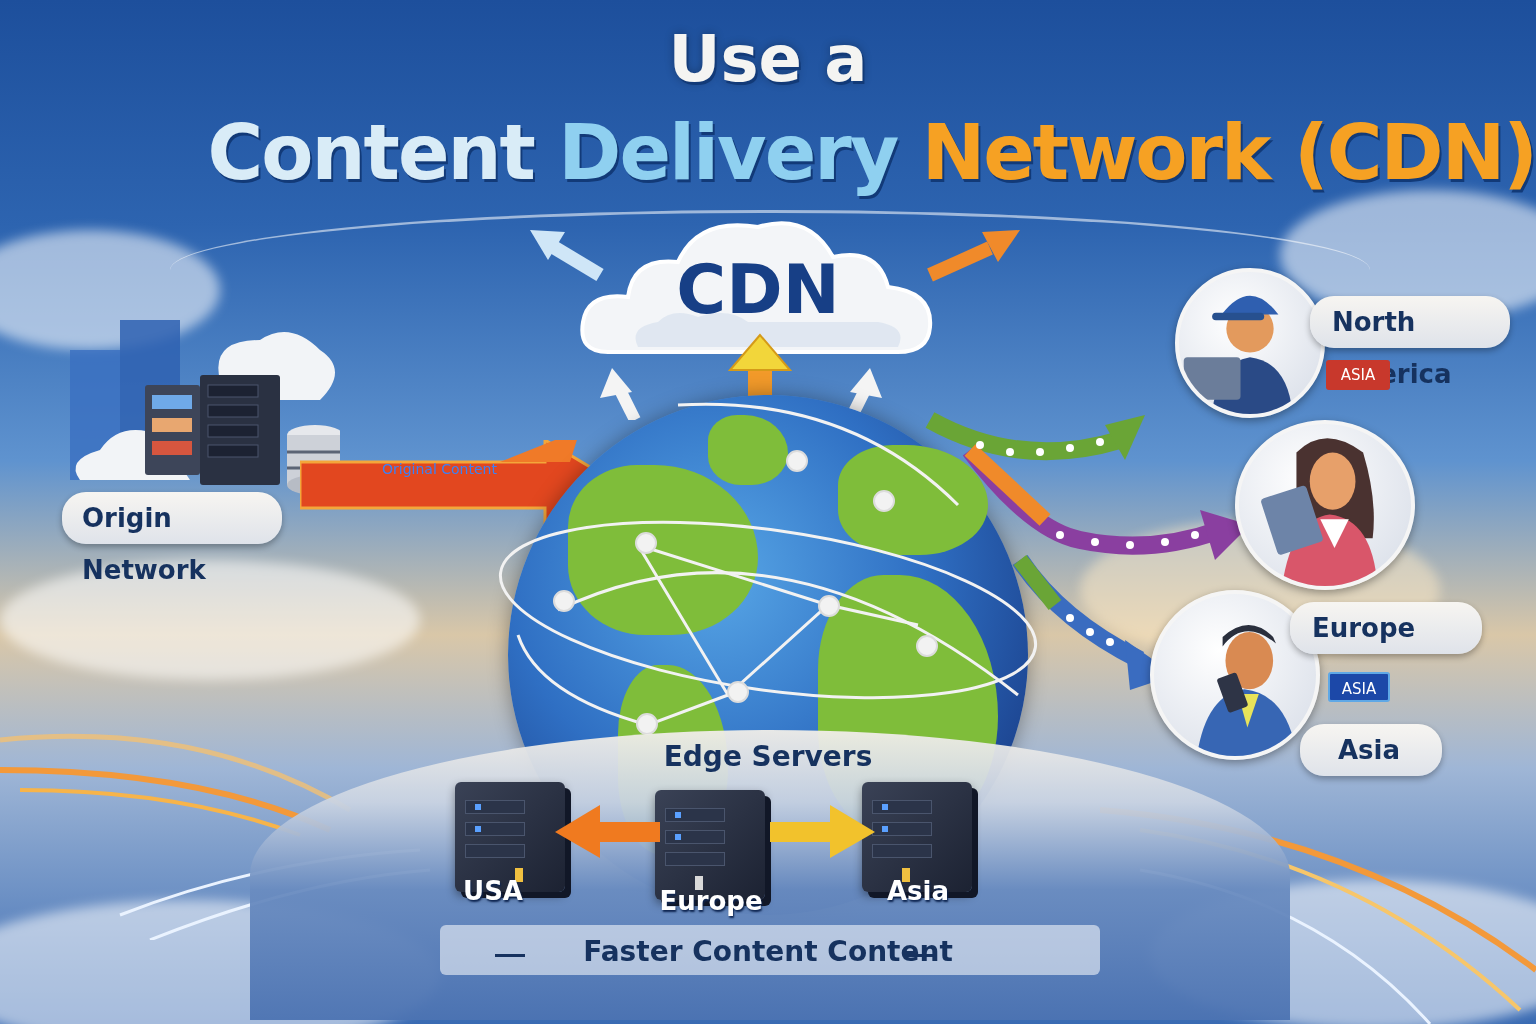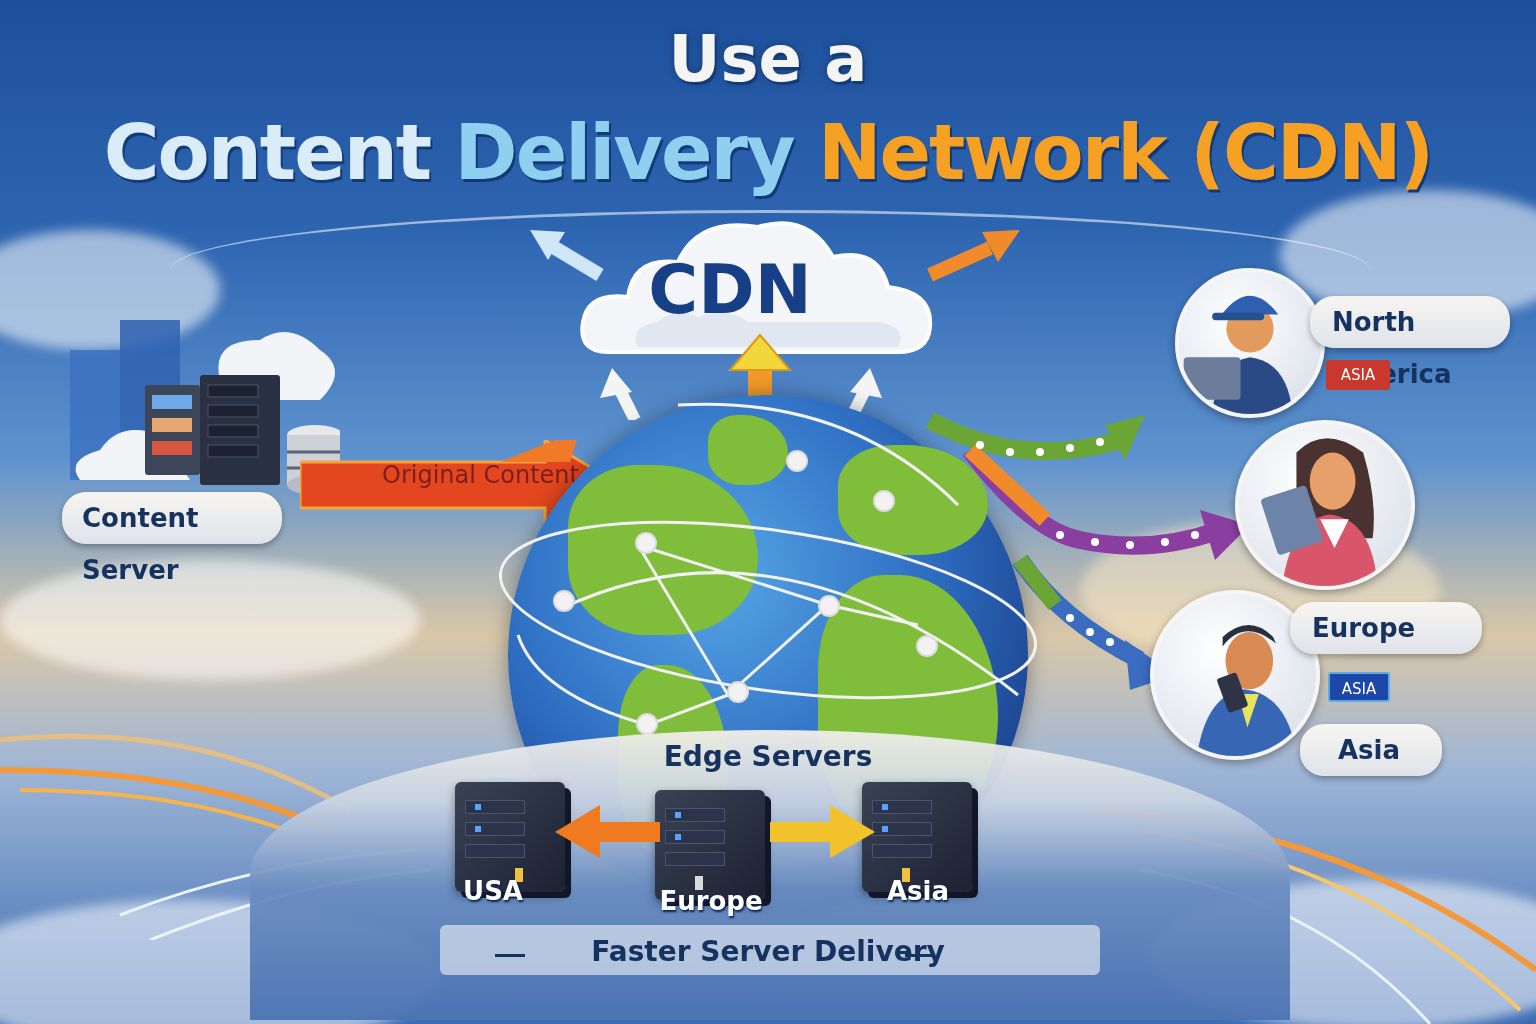--- a/index.html
+++ b/index.html
@@ -3,31 +3,31 @@
 <meta charset="utf-8">
 <style>
   *{box-sizing:border-box;margin:0;padding:0}
   html,body{width:1536px;height:1024px;overflow:hidden}
   body{font-family:"DejaVu Sans","Liberation Sans",sans-serif;position:relative;
     background:linear-gradient(180deg,#1d4f9c 0%,#2d64b0 22%,#5f93cf 45%,#d9c7a8 62%,#9fb6d6 75%,#3a6bb3 100%);}
   .abs{position:absolute}
   .cloud{position:absolute;border-radius:50%;background:rgba(255,255,255,.55);filter:blur(6px)}
   .title1{left:0;width:1536px;top:22px;text-align:center;font-size:64px;font-weight:bold;color:#f4f4f2;
     text-shadow:2px 3px 0 #123a78,0 0 10px rgba(0,0,0,.3)}
-  .title2{left:0;width:1536px;top:108px;text-align:center;font-size:76px;font-weight:bold;letter-spacing:-2px;
+  .title2{left:0;width:1536px;top:108px;text-align:right;font-size:76px;font-weight:bold;letter-spacing:-2px;
     text-shadow:2px 3px 0 #123a78}
   .t-a{color:#d9ecf7}.t-b{color:#8fd0f0}.t-c{color:#f6a123}
   .arc{border-top:3px solid rgba(255,255,255,.55);border-radius:50%}
   .cdn-cloud{left:578px;top:212px;width:360px;height:150px}
-  .cdn-label{left:550px;top:250px;width:360px;text-align:center;font-size:68px;font-weight:bold;color:#173f86}
+  .cdn-label{left:578px;top:250px;width:360px;text-align:center;font-size:68px;font-weight:bold;color:#173f86}
   .pill{background:linear-gradient(#f7f5f1,#dfe3ea);border-radius:24px;box-shadow:0 3px 6px rgba(0,0,0,.3);
     color:#16325f;font-weight:bold}
   .origin-label{left:62px;top:492px;width:220px;height:52px;font-size:26px;line-height:52px;padding-left:20px}
   .orig-arrow{left:300px;top:440px;width:320px;height:90px}
-  .orig-text{left:382px;top:461px;font-size:24px;color:#7f1d1d}
+  .orig-text{left:382px;top:461px;font-size:14px;color:#3b82f6}
   .globe{left:508px;top:395px;width:520px;height:520px;border-radius:50%;
     background:radial-gradient(circle at 40% 35%,#57a6e6 0%,#2f6fc3 45%,#1a3f8a 80%);box-shadow:0 0 20px rgba(0,0,0,.35)}
   .land{position:absolute;background:#7fbd3a;border-radius:40% 60% 50% 45%}
   .node{position:absolute;width:22px;height:22px;border-radius:50%;background:#f2f2f2;border:2px solid #dcdcdc}
   .avatar{border-radius:50%;background:radial-gradient(circle at 40% 35%,#ffffff,#d5dbe6);border:4px solid #f5f5f5;
     box-shadow:0 3px 8px rgba(0,0,0,.35);overflow:hidden}
   .region-pill{height:52px;font-size:26px;line-height:52px;padding-left:22px}
   .tag{font-size:15px;color:#fff;height:30px;line-height:30px;text-align:center;border-radius:3px}
   .edge-band{left:250px;top:730px;width:1040px;height:290px;border-radius:50% 50% 0 0;
     background:linear-gradient(#f1eee8 0%,#c9d3e2 25%,#6a8cc0 55%,#4c73b2 100%);opacity:.95}
@@ -98,21 +98,21 @@
   <rect x="148" y="75" width="50" height="12" fill="#1c2232" stroke="#4a556d"></rect>
   <rect x="148" y="95" width="50" height="12" fill="#1c2232" stroke="#4a556d"></rect>
   <rect x="148" y="115" width="50" height="12" fill="#1c2232" stroke="#4a556d"></rect>
   <rect x="148" y="135" width="50" height="12" fill="#1c2232" stroke="#4a556d"></rect>
   <ellipse cx="255" cy="125" rx="28" ry="10" fill="#e6e8ec"></ellipse>
   <rect x="227" y="125" width="56" height="50" fill="#cdd1d8"></rect>
   <ellipse cx="255" cy="175" rx="28" ry="10" fill="#b7bcc5"></ellipse>
   <line x1="227" y1="142" x2="283" y2="142" stroke="#5b6475" stroke-width="3"></line>
   <line x1="227" y1="158" x2="283" y2="158" stroke="#5b6475" stroke-width="3"></line>
 </svg>
-<div class="abs pill origin-label">Content Server</div>
+<div class="abs pill origin-label">Origin Network</div>
 
 <svg class="abs orig-arrow" viewBox="0 0 320 90">
   <polygon points="0,22 245,22 245,0 320,45 245,90 245,68 0,68" fill="#e2471f" stroke="#f4a63a" stroke-width="3"></polygon>
   <polygon points="200,22 280,-10 270,22" fill="#f07a28"></polygon>
 </svg>
 <div class="abs orig-text">Original Content</div>
 
 <div class="abs globe">
   <div class="land" style="left:60px;top:70px;width:190px;height:170px"></div>
   <div class="land" style="left:200px;top:20px;width:80px;height:70px"></div>
@@ -252,13 +252,13 @@
   </g>
 </svg>
 
 <div class="abs srv-label" style="left:418px;top:876px">USA</div>
 <div class="abs srv-label" style="left:636px;top:886px">Europe</div>
 <div class="abs srv-label" style="left:843px;top:876px">Asia</div>
 
 <div class="abs faster-band"></div>
 <div class="abs faster-line" style="left:495px;width:30px"></div>
 <div class="abs faster-line" style="left:905px;width:30px"></div>
-<div class="abs faster">Faster Server Delivery</div>
+<div class="abs faster">Faster Content Content</div>
 
 </body></html>

